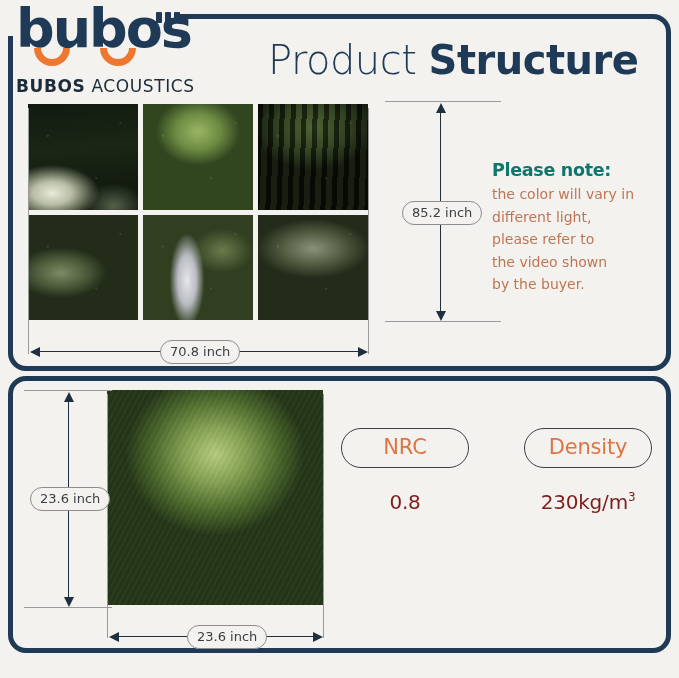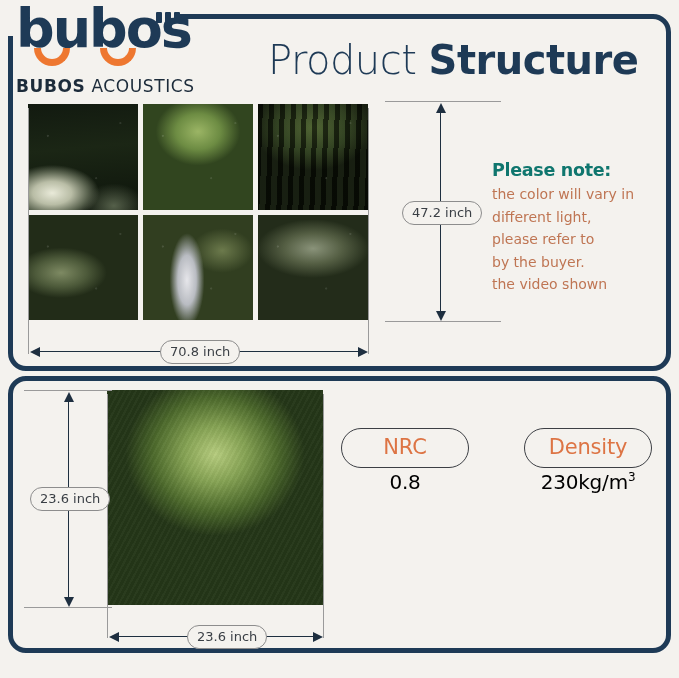--- a/index.html
+++ b/index.html
@@ -324,22 +324,22 @@
     line-height: 37px;
     color: #dd7444;
     font-family: "DejaVu Sans", sans-serif;
     font-size: 21px;
     background: #f4f2ee;
     box-sizing: border-box;
     white-space: nowrap;
     letter-spacing: -0.2px;
   }
   .spec-val {
-    margin-top: 2px;
-    color: #000000;
+    margin-top: 22px;
+    color: #7f1d1d;
     font-family: "DejaVu Sans", sans-serif;
     font-size: 20px;
     white-space: nowrap;
     letter-spacing: -0.2px;
   }
   .spec-val sup {
     font-size: 12px;
     vertical-align: super;
     line-height: 0;
   }
@@ -404,37 +404,37 @@
         <div class="ph ph-f"></div>
         <div class="spec"></div>
       </div>
   </div>
 
   <div class="guide h" style="left:385px; top:101px; width:116px;"></div>
   <div class="guide h" style="left:385px; top:321px; width:116px;"></div>
   <div class="dim-line v" style="left:440px; top:105px; height:214px;"></div>
   <div class="arrow up" style="left:436px; top:103px;"></div>
   <div class="arrow down" style="left:436px; top:311px;"></div>
-  <div class="dim-label" style="left:402px; top:201px;">47.2 inch</div>
+  <div class="dim-label" style="left:402px; top:201px;">85.2 inch</div>
 
   <div class="guide v" style="left:28px; top:108px; height:246px;"></div>
   <div class="guide v" style="left:368px; top:108px; height:246px;"></div>
   <div class="dim-line h" style="left:34px; top:351px; width:330px;"></div>
   <div class="arrow left" style="left:30px; top:347px;"></div>
   <div class="arrow right" style="left:358px; top:347px;"></div>
   <div class="dim-label" style="left:160px; top:340px;">70.8 inch</div>
 
   <div id="note">
     <div id="note-title">Please note:</div>
     <div id="note-body">
       <div>the color will vary in</div>
       <div>different light,</div>
       <div>please refer to</div>
+      <div>the video shown</div>
       <div>by the buyer.</div>
-      <div>the video shown</div>
     </div>
   </div>
 
   <div class="panel" id="panel-bottom"></div>
 
   <div id="big-img">
     <div class="ph-big"></div>
   </div>
 
   <div class="guide h" style="left:24px; top:390px; width:88px;"></div>

